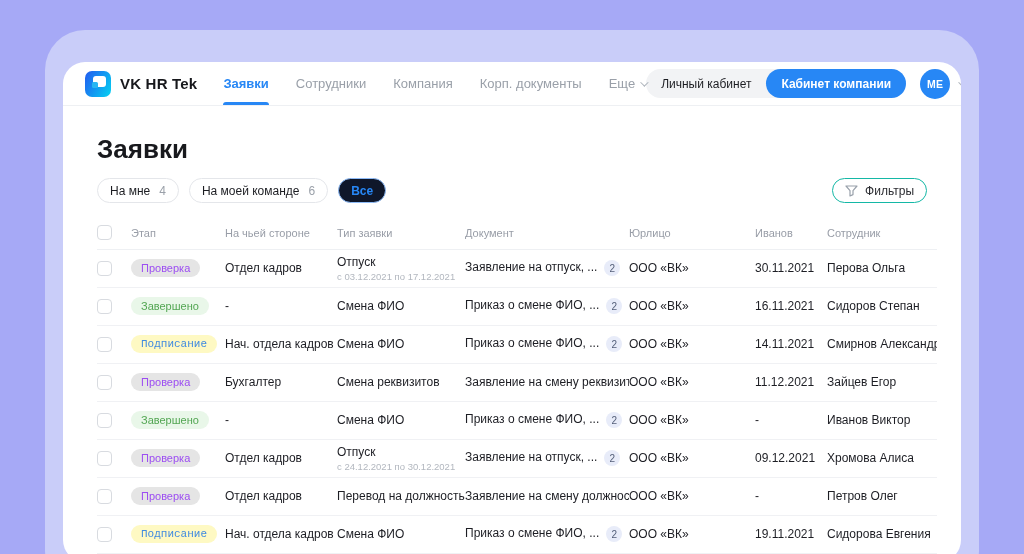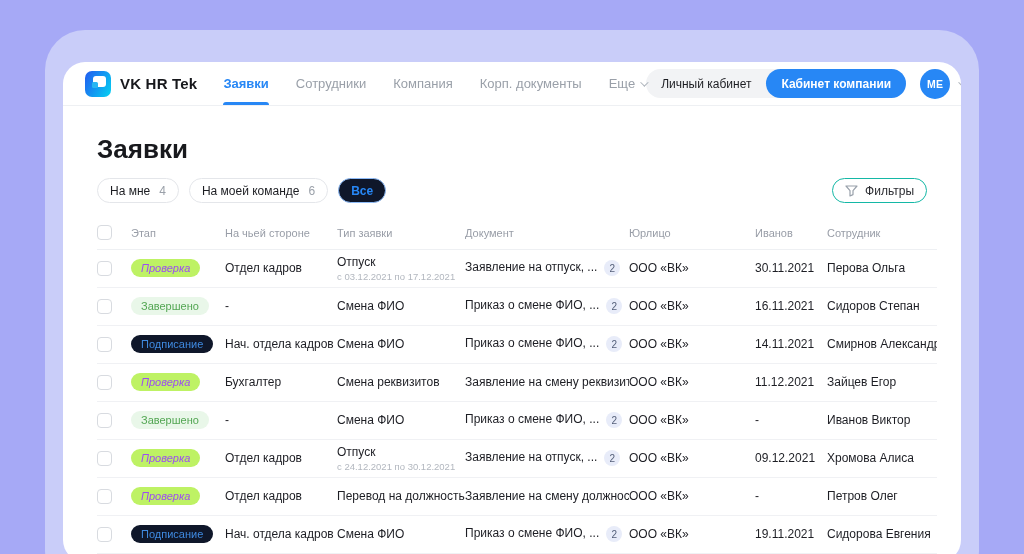--- a/index.html
+++ b/index.html
@@ -92,23 +92,23 @@
   }
   tbody tr:last-child td { border-bottom:1px solid #f0f1f4; }
   .col-check { width:34px; }
   .checkbox {
     width:15px; height:15px; border:1.4px solid #d8dbe0; border-radius:4px;
     display:inline-block; vertical-align:middle; cursor:pointer; background:#fff;
   }
   .badge {
     display:inline-block; padding:3px 10px; border-radius:11px; font-size:11px; font-weight:500;
   }
-  .badge-purple { background:#bef264; color:#9c4df2;font-style:italic; }
+  .badge-purple { background:#e5e5e5; color:#9c4df2; }
   .badge-green  { background:#e9f7e9; color:#53a653; }
-  .badge-blue   { background:#0f172a; color:#3f8ae0; }
+  .badge-blue   { background:#fef9c3; color:#3f8ae0;font-family:Liberation Mono, monospace; }
   .cell-sub { font-size:9.5px; color:#b2b7bf; margin-top:2px; }
   .doc-count {
     display:inline-flex; align-items:center; justify-content:center;
     min-width:16px; height:16px; border-radius:8px; background:#e8ecf9; color:#55607a;
     font-size:10px; margin-left:7px; vertical-align:middle; padding:0 4px;
   }
   .funnel { display:inline-block; }
 </style>
 </head>
 <body>

